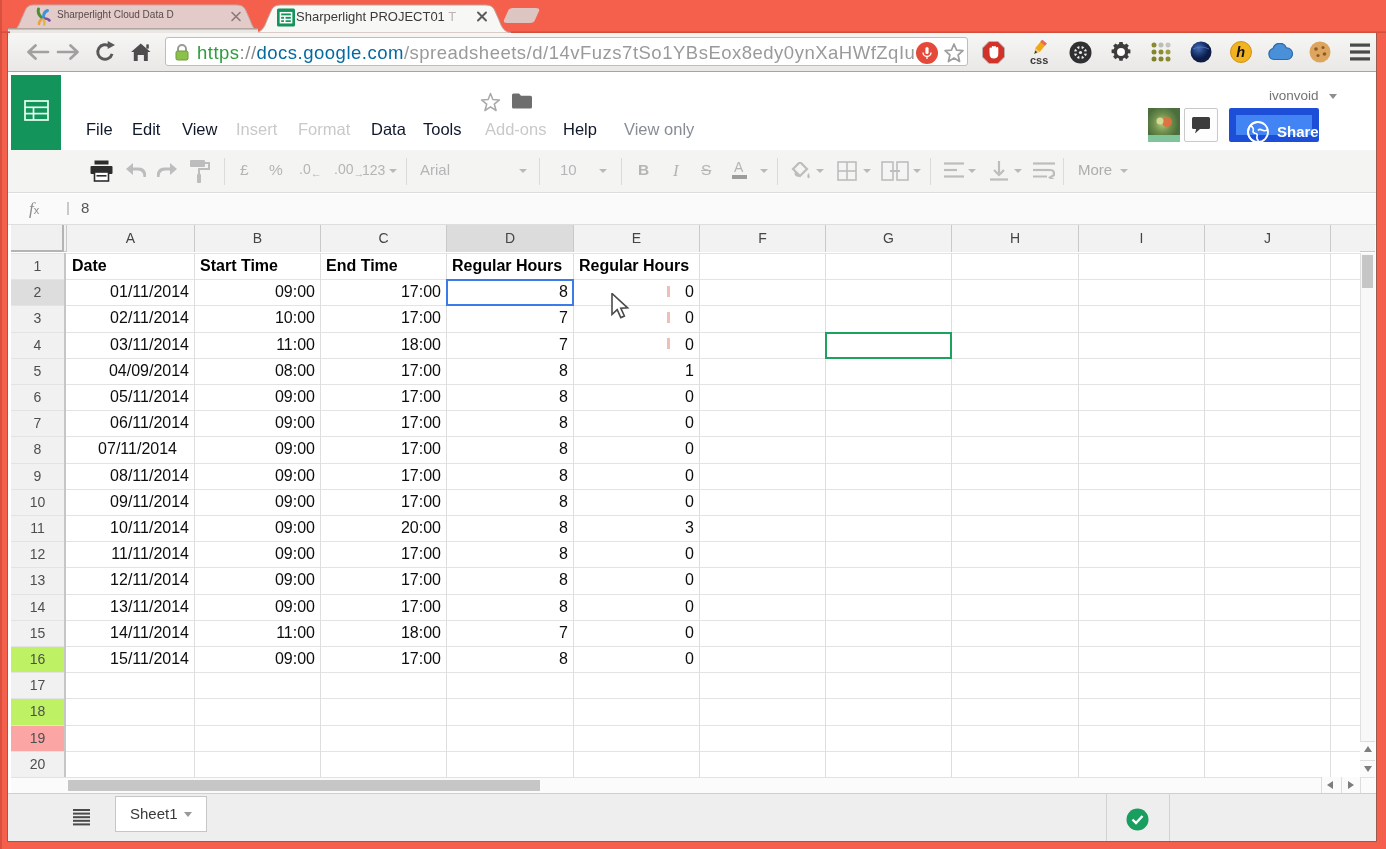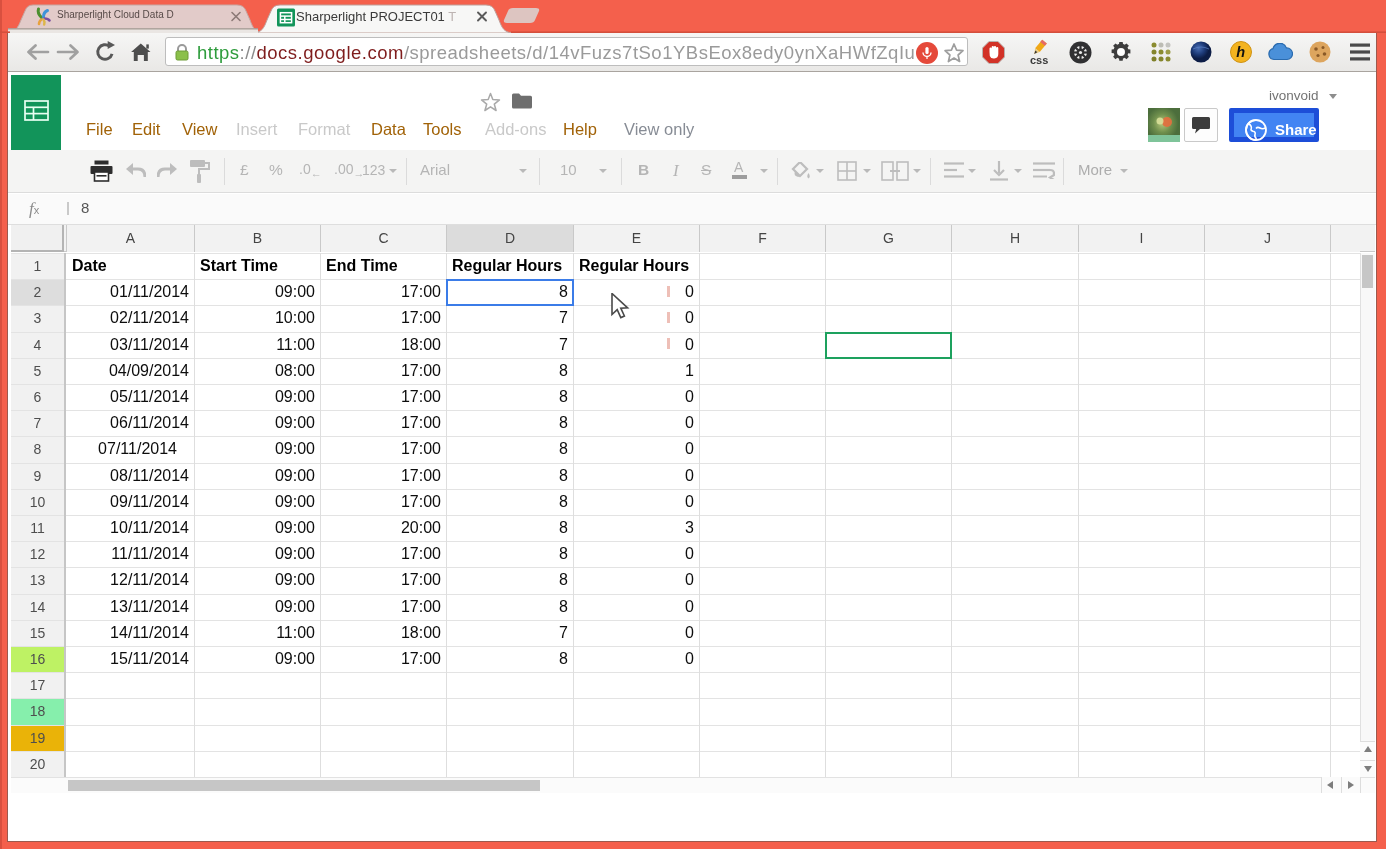--- a/index.html
+++ b/index.html
@@ -11,21 +11,21 @@
 
 #btb{position:absolute;left:7px;top:33px;width:1370px;height:39px;
  background:linear-gradient(#f6f6f5,#e9e8e6);border-bottom:1px solid #a9a49f}
 #omni{position:absolute;left:158px;top:4px;width:803px;height:29px;background:#fff;
  border:1px solid #bdbdbd;border-radius:3px}
 #url{position:absolute;left:31px;top:3.5px;font-size:18.5px;white-space:nowrap;letter-spacing:0.5px}
 
 #page{position:absolute;left:7px;top:72px;width:1369px;height:769px;background:#fff;overflow:hidden}
 #logo{position:absolute;left:4px;top:3px;width:50px;height:75px;background:#12945a}
 #title{position:absolute;left:82px;top:12px;font-size:22px;color:#1d1d1d;letter-spacing:0.2px}
-.mn{position:absolute;top:48px;font-size:16.5px;color:#a16207}
+.mn{position:absolute;top:48px;font-size:16.5px;color:#0f172a}
 .mn.dis{color:#c9c9c9}
 #stb{position:absolute;left:0;top:78px;width:1370px;height:43px;background:#f4f4f3;border-bottom:1px solid #dcdcdc}
 .ti{position:absolute;color:#b5b5b5;font-size:15.5px}
 .sep{position:absolute;top:8px;width:1px;height:27px;background:#dbdbdb}
 .dd{position:absolute;width:0;height:0;border-left:4px solid transparent;border-right:4px solid transparent;border-top:4px solid #b9b9b9;top:19px}
 #fxbar{position:absolute;left:0;top:122px;width:1370px;height:31px;background:#fafafa;border-bottom:1px solid #dedede}
 
 #grid{position:absolute;left:0;top:0;width:1370px;height:769px}
 .ch{position:absolute;top:153px;height:27px;background:#f2f2f2;border-left:1px solid #c9c9c9;
  color:#454545;font-size:14px;text-align:center;line-height:27px}
@@ -89,21 +89,21 @@
   <g fill="#4d4d4d">
    <path d="M113.8,2.6 L123.5,11 L120.8,11 L120.8,20 L116.9,20 L116.9,14 L110.7,14 L110.7,20 L106.8,20 L106.8,11 L104.1,11 Z"></path>
    <rect x="119.3" y="3.4" width="2.5" height="4.2"></rect>
   </g>
  </svg>
  <div id="omni">
   <svg class="abs" style="left:8px;top:6px" width="16" height="17" viewBox="0 0 16 17">
    <path d="M4,7 L4,5 A4,4 0 0 1 12,5 L12,7" fill="none" stroke="#9a9a9a" stroke-width="2"></path>
    <rect x="2" y="7" width="12" height="9" rx="1.5" fill="#8bc04a" stroke="#6d9c37" stroke-width="1"></rect>
   </svg>
-  <div id="url"><span style="color:#2e9c3c">https</span><span style="color:#8b8b8b">://</span><span style="color:#7f1d1d">docs.google.com</span><span style="color:#9a9a9a">/spreadsheets/d/14vFuzs7tSo1YBsEox8edy0ynXaHWfZqIu</span></div>
+  <div id="url"><span style="color:#2e9c3c">https</span><span style="color:#8b8b8b">://</span><span style="color:#0369a1">docs.google.com</span><span style="color:#9a9a9a">/spreadsheets/d/14vFuzs7tSo1YBsEox8edy0ynXaHWfZqIu</span></div>
   <svg class="abs" style="left:750px;top:3.5px" width="22" height="22" viewBox="0 0 22 22">
    <circle cx="11" cy="11" r="11" fill="#e5493a"></circle>
    <g fill="#fff">
           <rect x="9.4" y="5" width="3.2" height="7" rx="1.6"></rect>
    <path d="M7,10.5 a4,4 0 0 0 8,0" fill="none" stroke="#fff" stroke-width="1.4"></path>
    <rect x="10.4" y="14.5" width="1.2" height="2.5"></rect>
         </g>
   </svg>
   <svg class="abs" style="left:776px;top:2.5px" width="24" height="24" viewBox="0 0 24 24">
    <path d="M12,3 L14.6,9.2 L21,9.7 L16.1,14 L17.6,20.5 L12,17 L6.4,20.5 L7.9,14 L3,9.7 L9.4,9.2 Z" fill="none" stroke="#9e9e9e" stroke-width="1.7" stroke-linejoin="round"></path>
@@ -228,21 +228,21 @@
   <rect width="32" height="34" fill="url(#av)"></rect>
   <rect y="27" width="32" height="7" fill="#7fc49a"></rect>
   <circle cx="19" cy="14" r="5" fill="#e0703f" opacity="0.95"></circle>
   <circle cx="12" cy="13" r="3.5" fill="#d8e09a" opacity="0.9"></circle>
  </svg>
  <div class="abs" style="left:1177px;top:36px;width:34px;height:34px;background:#fdfdfd;border:1px solid #c9c9c9;border-radius:2px">
   <svg class="abs" style="left:7px;top:8px" width="18" height="17" viewBox="0 0 18 17">
    <path d="M0,1.5 Q0,0 1.5,0 L16.5,0 Q18,0 18,1.5 L18,10.5 Q18,12 16.5,12 L8,12 L3,16.5 L4.2,12 L1.5,12 Q0,12 0,10.5 Z" fill="#3c3c3c"></path>
   </svg>
  </div>
- <div class="abs" style="left:1222px;top:36px;width:90px;height:34px;background:#4284f3;border:5px solid #1d4ed8;border-radius:2px">
+ <div class="abs" style="left:1222px;top:36px;width:90px;height:34px;background:#4284f3;border:7px solid #1d4ed8;border-radius:2px">
   <svg class="abs" style="left:11px;top:6px" width="22" height="22" viewBox="0 0 22 22">
    <circle cx="11" cy="11" r="10" fill="none" stroke="#fff" stroke-width="1.8"></circle>
    <path d="M11,1 a10,10 0 0 0 0,20 M4,4.6 q3,2.8 2.2,5 q-0.8,2 1.8,2.6 q3,0.6 2,3.4 q-0.8,2.4 1.6,4.2 M20.6,9 q-3.4,1.4 -5.6,0 q-2.4,-1.6 -4,0.4" stroke="#fff" stroke-width="1.6" fill="none"></path>
   </svg>
   <div class="abs" style="left:41px;top:8px;font-size:15px;font-weight:bold;color:#fff">Share</div>
  </div>
 
  <div id="stb">
   <svg class="abs" style="left:83px;top:10px" width="23" height="22" viewBox="0 0 23 22">
    <g fill="#2d2d2d">
@@ -372,22 +372,22 @@
 <div class="rh" style="top:436.4px;background:#f1f1f1">8</div>
 <div class="rh" style="top:462.6px;background:#f1f1f1">9</div>
 <div class="rh" style="top:488.8px;background:#f1f1f1">10</div>
 <div class="rh" style="top:515.0px;background:#f1f1f1">11</div>
 <div class="rh" style="top:541.2px;background:#f1f1f1">12</div>
 <div class="rh" style="top:567.4px;background:#f1f1f1">13</div>
 <div class="rh" style="top:593.6px;background:#f1f1f1">14</div>
 <div class="rh" style="top:619.8px;background:#f1f1f1">15</div>
 <div class="rh" style="top:646.0px;background:#bef264">16</div>
 <div class="rh" style="top:672.2px;background:#f1f1f1">17</div>
-<div class="rh" style="top:698.4px;background:#86efac">18</div>
-<div class="rh" style="top:724.6px;background:#eab308">19</div>
+<div class="rh" style="top:698.4px;background:#bef264">18</div>
+<div class="rh" style="top:724.6px;background:#fca5a5">19</div>
 <div class="rh" style="top:750.8px;background:#f1f1f1">20</div>
 <div class="hl" style="top:253.0px"></div>
 <div class="hl" style="top:279.2px"></div>
 <div class="hl" style="top:305.4px"></div>
 <div class="hl" style="top:331.6px"></div>
 <div class="hl" style="top:357.8px"></div>
 <div class="hl" style="top:384.0px"></div>
 <div class="hl" style="top:410.2px"></div>
 <div class="hl" style="top:436.4px"></div>
 <div class="hl" style="top:462.6px"></div>
@@ -515,17 +515,38 @@
   <div class="abs" style="left:1314px;top:705px;width:20px;height:16px;border-left:1px solid #ddd;background:#fbfbfb"></div>
   <div class="abs" style="left:1334px;top:705px;width:20px;height:16px;border-left:1px solid #ddd;border-right:1px solid #ddd;background:#fbfbfb"></div>
   <div class="abs" style="left:1320px;top:709px;width:0;height:0;border-top:4px solid transparent;border-bottom:4px solid transparent;border-right:6px solid #7d7d7d"></div>
   <div class="abs" style="left:1341px;top:709px;width:0;height:0;border-top:4px solid transparent;border-bottom:4px solid transparent;border-left:6px solid #7d7d7d"></div>
 
   <svg class="abs" style="left:604px;top:221px" width="26" height="30" viewBox="0 0 26 30">
    <path d="M1,0.5 L1,21.5 L6.2,16.6 L9.8,24.6 L13.4,23 L9.8,15.2 L16.6,14.8 Z" fill="#fff" stroke="#4a4a4a" stroke-width="1.6"></path>
   </svg>
  </div>
 
+ <div class="abs" style="left:0;top:721px;width:1370px;height:48px;background:#eeeeee;border-top:1px solid #cfcfcf">
+  <svg class="abs" style="left:66px;top:15px" width="17" height="17" viewBox="0 0 17 17">
+   <g fill="#4a4a4a">
+          <rect width="17" height="2"></rect>
+          <rect y="3.6" width="17" height="2"></rect>
+          <rect y="7.2" width="17" height="2"></rect>
+          <rect y="10.8" width="17" height="2"></rect>
+          <rect y="14.4" width="17" height="2"></rect>
+        </g>
+  </svg>
+  <div class="abs" style="left:108px;top:2px;width:92px;height:36px;background:#fff;border:1px solid #c6c6c6">
+   <div class="abs" style="left:14px;top:8px;font-size:15px;color:#3a3a3a">Sheet1</div>
+   <div class="abs" style="left:68px;top:15px;width:0;height:0;border-left:4.5px solid transparent;border-right:4.5px solid transparent;border-top:5px solid #999"></div>
+  </div>
+  <div class="abs" style="left:1099px;top:0;width:1px;height:48px;background:#d2d2d2"></div>
+  <div class="abs" style="left:1162px;top:0;width:1px;height:48px;background:#d2d2d2"></div>
+  <svg class="abs" style="left:1119px;top:14px" width="23" height="23" viewBox="0 0 23 23">
+   <circle cx="11.5" cy="11.5" r="11" fill="#189e5e"></circle>
+   <path d="M6.5,11.5 L10,15 L16.5,8" fill="none" stroke="#fff" stroke-width="2.4"></path>
+  </svg>
+ </div>
 </div>
 
 <div class="abs" style="left:6.5px;top:33px;width:1.5px;height:808px;background:#9b5a4e"></div>
 <div class="abs" style="left:1375.5px;top:33px;width:1.5px;height:808px;background:#9b5a4e"></div>
 <div class="abs" style="left:7px;top:840.5px;width:1370px;height:1px;background:#9b5a4e"></div>
 
 </body></html>

